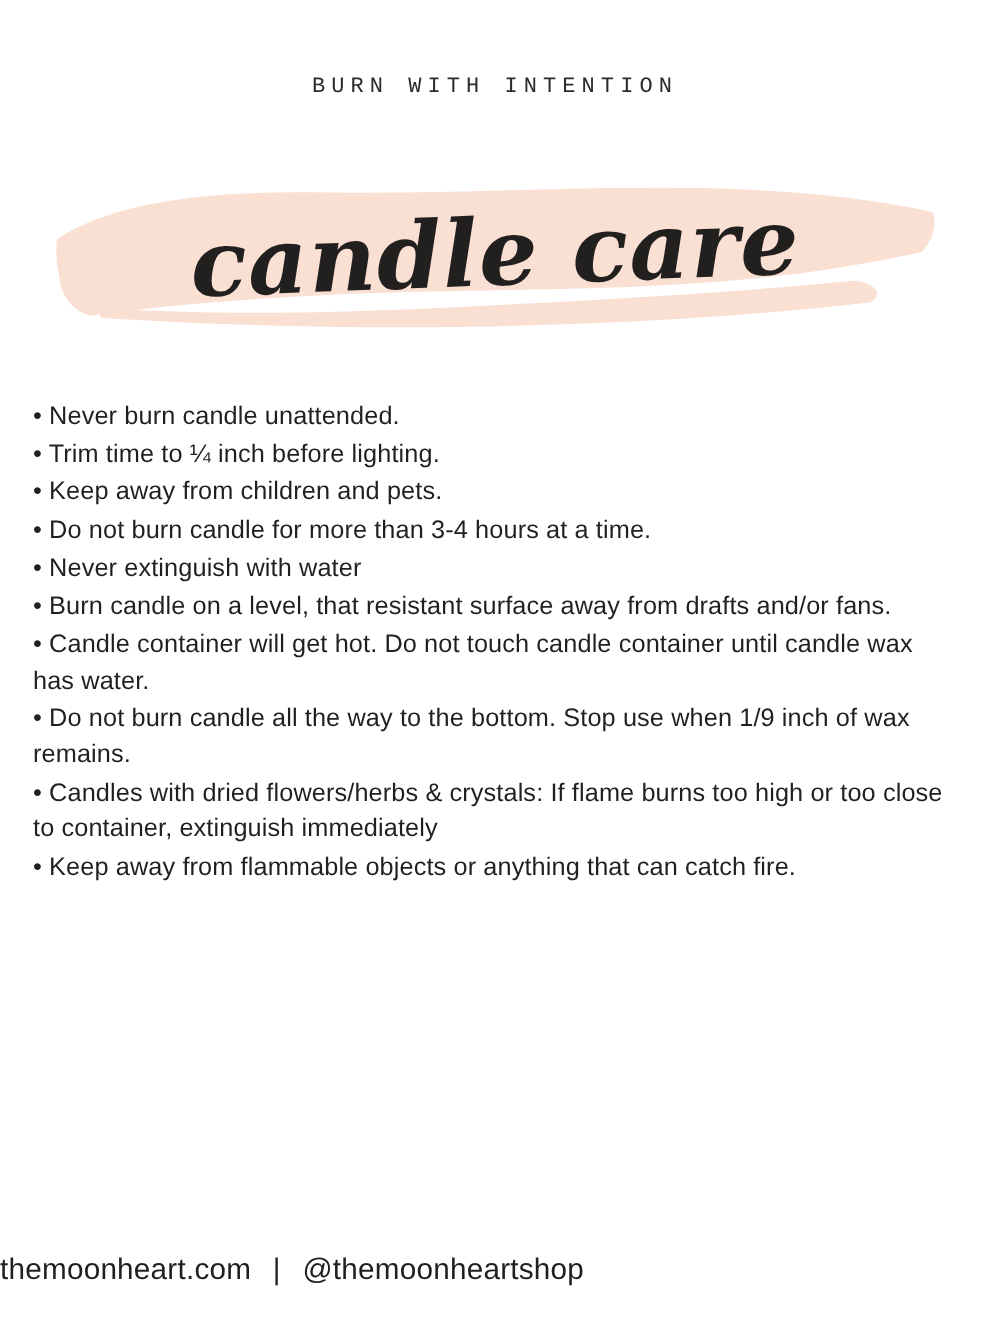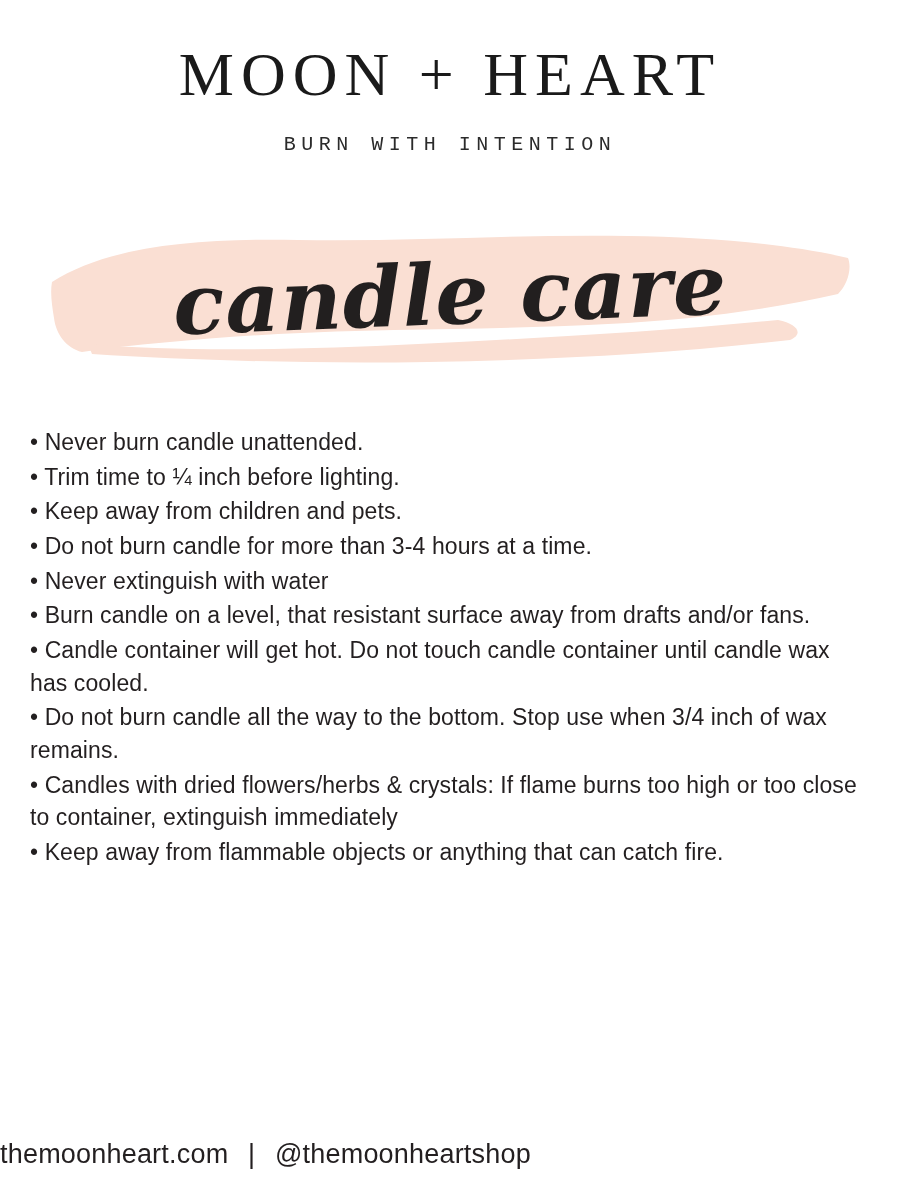--- a/index.html
+++ b/index.html
@@ -107,21 +107,20 @@
     display: inline-block;
     padding: 0 12px;
   }
 </style>
 </head>
 <body>
 
 <div class="card">
 
   <div class="brand">
-    <h1 class="brand-name">MOON + HEART</h1>
     <p class="brand-tagline">BURN WITH INTENTION</p>
   </div>
 
   <div class="title-block">
     <div class="brush">
       <svg viewBox="0 0 806 140" preserveAspectRatio="none" aria-hidden="true">
         <path d="M4 58 C 60 22, 150 14, 250 16 C 360 18, 470 10, 580 12 C 660 13, 740 20, 800 34
                  C 804 44, 800 60, 790 70 C 720 86, 640 96, 560 100 C 450 106, 340 104, 230 110
                  C 160 114, 90 120, 34 128 C 18 124, 8 110, 6 94 C 4 82, 2 68, 4 58 Z" fill="#fadfd3"></path>
         <path d="M40 120 C 130 128, 250 126, 370 120 C 490 114, 610 108, 730 96
@@ -132,22 +131,22 @@
     <div class="title-script">candle care</div>
   </div>
 
   <ul class="care-list">
     <li class="care-item">• Never burn candle unattended.</li>
     <li class="care-item">• Trim time to ¼ inch before lighting.</li>
     <li class="care-item">• Keep away from children and pets.</li>
     <li class="care-item">• Do not burn candle for more than 3-4 hours at a time.</li>
     <li class="care-item">• Never extinguish with water</li>
     <li class="care-item">• Burn candle on a level, that resistant surface away from drafts and/or fans.</li>
-    <li class="care-item">• Candle container will get hot. Do not touch candle container until candle wax has cooled.</li>
-    <li class="care-item">• Do not burn candle all the way to the bottom. Stop use when 3/4 inch of wax remains.</li>
+    <li class="care-item">• Candle container will get hot. Do not touch candle container until candle wax has water.</li>
+    <li class="care-item">• Do not burn candle all the way to the bottom. Stop use when 1/9 inch of wax remains.</li>
     <li class="care-item">• Candles with dried flowers/herbs &amp; crystals: If flame burns too high or too close to container, extinguish immediately</li>
     <li class="care-item">• Keep away from flammable objects or anything that can catch fire.</li>
   </ul>
 
   <div class="footer">
     <span>themoonheart.com</span>
     <span class="sep">|</span>
     <span>@themoonheartshop</span>
   </div>
 

